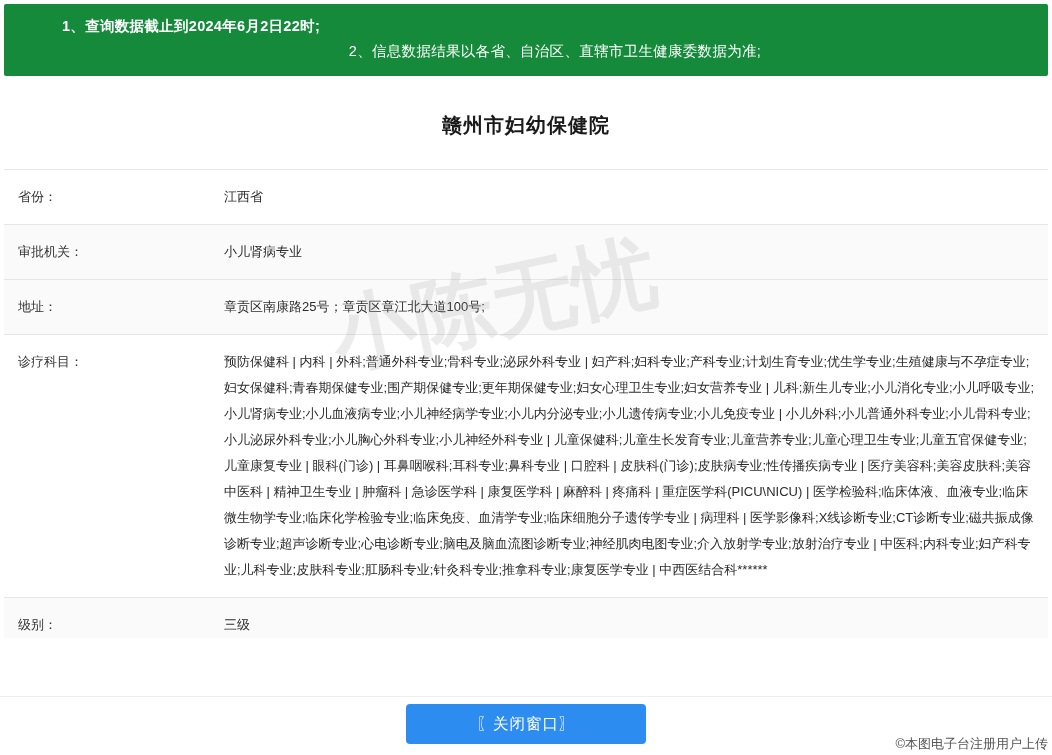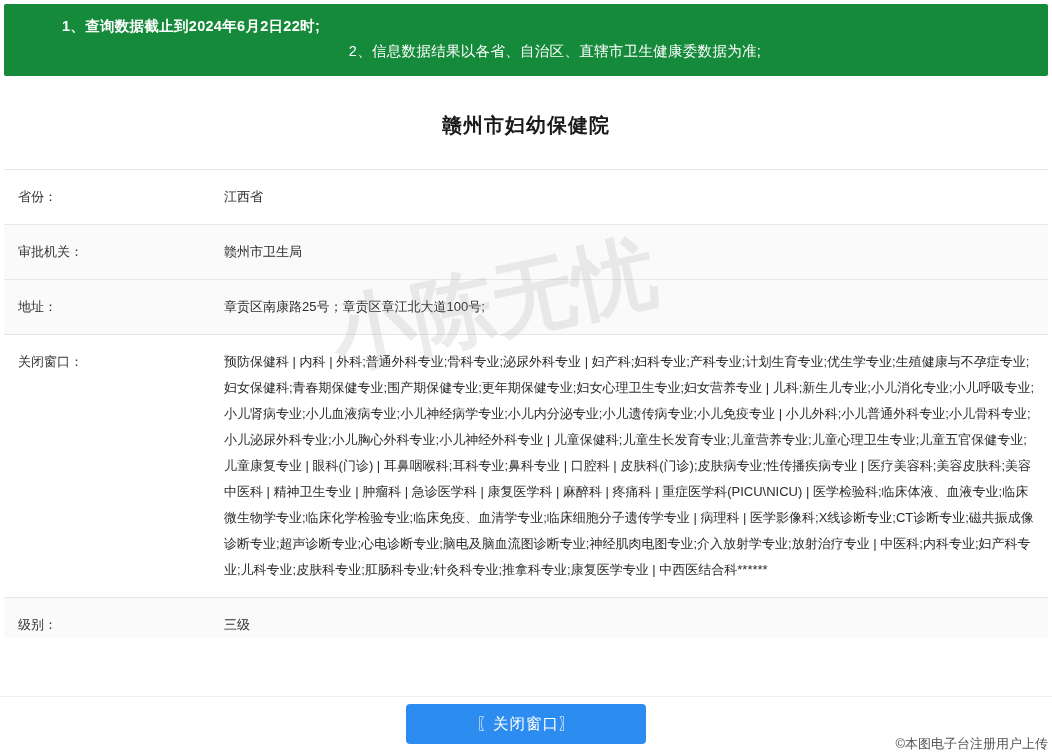--- a/index.html
+++ b/index.html
@@ -160,28 +160,28 @@
 <div class="watermark">小陈无忧</div>
 
 <table class="info-table">
   <tbody>
     <tr>
       <td class="label">省份：</td>
       <td class="value">江西省</td>
     </tr>
     <tr class="row-shade">
       <td class="label">审批机关：</td>
-      <td class="value">赣州市卫生局</td>
+      <td class="value">小儿肾病专业</td>
     </tr>
     <tr class="row-shade">
       <td class="label">地址：</td>
       <td class="value">章贡区南康路25号；章贡区章江北大道100号;</td>
     </tr>
     <tr>
-      <td class="label">关闭窗口：</td>
+      <td class="label">诊疗科目：</td>
       <td class="value subjects">预防保健科 | 内科 | 外科;普通外科专业;骨科专业;泌尿外科专业 | 妇产科;妇科专业;产科专业;计划生育专业;优生学专业;生殖健康与不孕症专业;妇女保健科;青春期保健专业;围产期保健专业;更年期保健专业;妇女心理卫生专业;妇女营养专业 | 儿科;新生儿专业;小儿消化专业;小儿呼吸专业;小儿肾病专业;小儿血液病专业;小儿神经病学专业;小儿内分泌专业;小儿遗传病专业;小儿免疫专业 | 小儿外科;小儿普通外科专业;小儿骨科专业;小儿泌尿外科专业;小儿胸心外科专业;小儿神经外科专业 | 儿童保健科;儿童生长发育专业;儿童营养专业;儿童心理卫生专业;儿童五官保健专业;儿童康复专业 | 眼科(门诊) | 耳鼻咽喉科;耳科专业;鼻科专业 | 口腔科 | 皮肤科(门诊);皮肤病专业;性传播疾病专业 | 医疗美容科;美容皮肤科;美容中医科 | 精神卫生专业 | 肿瘤科 | 急诊医学科 | 康复医学科 | 麻醉科 | 疼痛科 | 重症医学科(PICU\NICU) | 医学检验科;临床体液、血液专业;临床微生物学专业;临床化学检验专业;临床免疫、血清学专业;临床细胞分子遗传学专业 | 病理科 | 医学影像科;X线诊断专业;CT诊断专业;磁共振成像诊断专业;超声诊断专业;心电诊断专业;脑电及脑血流图诊断专业;神经肌肉电图专业;介入放射学专业;放射治疗专业 | 中医科;内科专业;妇产科专业;儿科专业;皮肤科专业;肛肠科专业;针灸科专业;推拿科专业;康复医学专业 | 中西医结合科******</td>
     </tr>
     <tr class="row-shade cut-row">
       <td class="label">级别：</td>
       <td class="value">三级</td>
     </tr>
   </tbody>
 </table>
 
 <div class="fade-cut"></div>

